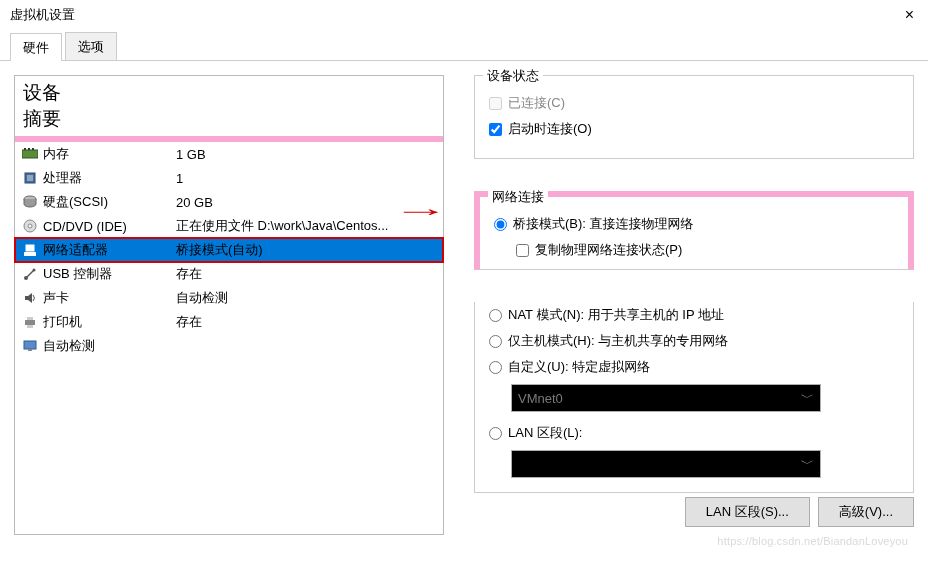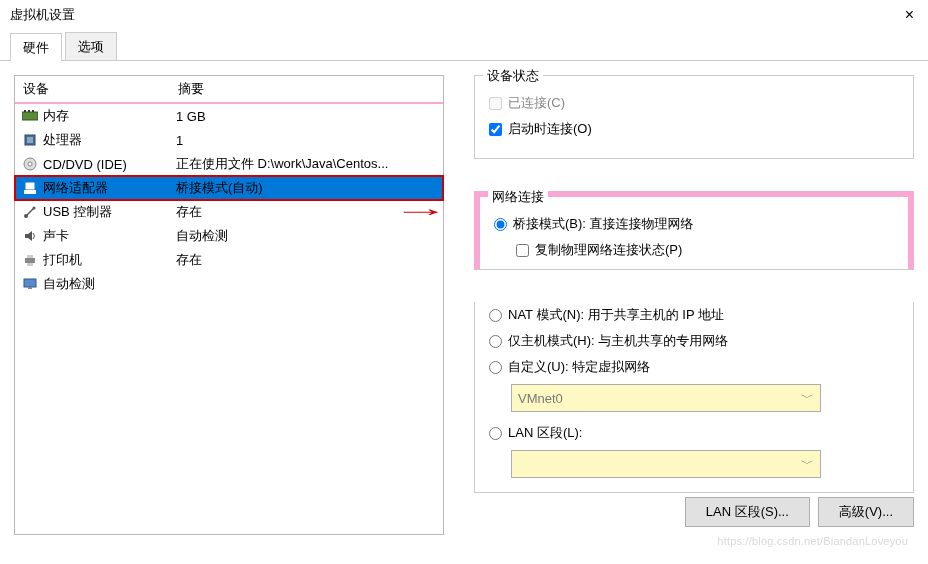--- a/index.html
+++ b/index.html
@@ -44,22 +44,23 @@
       gap: 20px;
     }
     .left-pane {
       width: 430px;
       border: 1px solid #b9b9b9;
       height: 460px;
     }
     .list-header {
       display: flex;
       padding: 4px 8px;
-      border-bottom: 2px solid #f9a8d4;
-      font-size: 13px;
+      border-bottom: 6px solid #f9a8d4;
+      font-size: 19px;
+      flex-direction: column;
     }
     .col-device { width: 155px; }
     .col-summary { flex: 1; }
     .list-body { }
     .row {
       display: flex;
       align-items: center;
       padding: 2px 6px;
       height: 24px;
       cursor: pointer;
@@ -106,21 +107,21 @@
       font-size: 13px;
     }
     .chkline input, .radline input { margin-right: 6px; }
     .chkline.disabled { color: #888; }
     .indent { padding-left: 22px; }
     .selectbox {
       width: 310px;
       margin: 4px 0 8px 22px;
       padding: 4px 6px;
       border: 1px solid #adadad;
-      background: #fef9c3;
+      background: #000000;
       color: #7a7a7a;
       display: flex;
       justify-content: space-between;
       align-items: center;
     }
     .selectbox .chev { color: #888; }
     .btnrow {
       display: flex;
       gap: 8px;
       justify-content: flex-end;
@@ -192,20 +193,30 @@
         <span class="icn">
             <svg width="14" height="14">
               <rect x="2" y="2" width="10" height="10" fill="#4a6a9a" stroke="#2a4a7a"></rect>
               <rect x="4" y="4" width="6" height="6" fill="#8ab"></rect>
             </svg>
           </span>
         <span class="rname">处理器</span>
         <span class="rsum">1</span>
       </div>
 
+      <div class="row">
+        <span class="icn">
+            <svg width="14" height="14">
+              <ellipse cx="7" cy="4" rx="6" ry="3" fill="#bbb" stroke="#666"></ellipse>
+              <path d="M1 4 v5 a6 3 0 0 0 12 0 v-5" fill="#999" stroke="#666"></path>
+            </svg>
+          </span>
+        <span class="rname">硬盘(SCSI)</span>
+        <span class="rsum">20 GB</span>
+      </div>
 
       <div class="row">
         <span class="icn">
             <svg width="14" height="14">
               <circle cx="7" cy="7" r="6" fill="#ddd" stroke="#888"></circle>
               <circle cx="7" cy="7" r="2" fill="#fff" stroke="#888"></circle>
             </svg>
           </span>
         <span class="rname">CD/DVD (IDE)</span>
         <span class="rsum">正在使用文件 D:\work\Java\Centos...</span>

